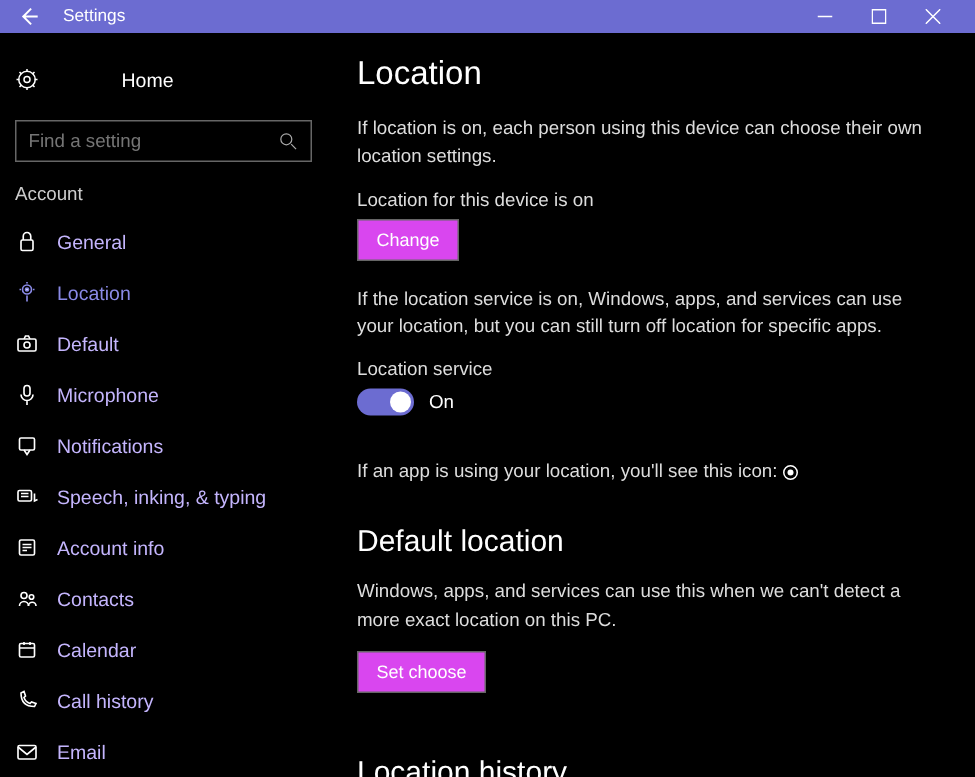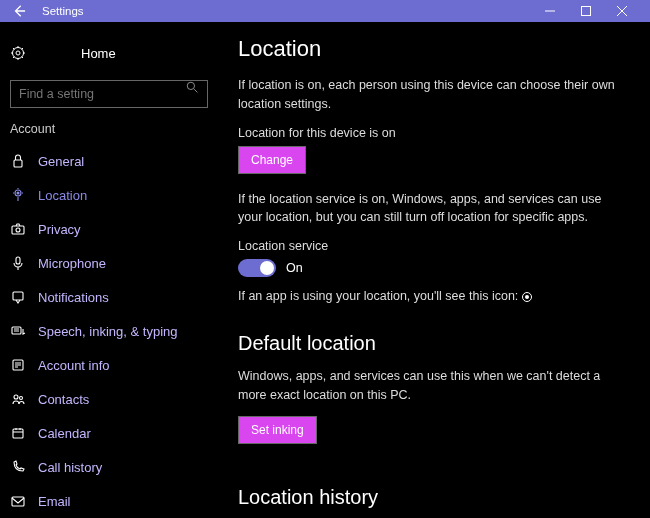--- a/index.html
+++ b/index.html
@@ -7,35 +7,35 @@
 .titlebar { height: 22px; background: #6c6cd1; display: flex; align-items: center; padding: 0 10px 0 4px; }
 .titlebar .back { width: 30px; height: 22px; display: flex; align-items: center; justify-content: center; cursor: pointer; }
 .titlebar .title { font-size: 11.5px; margin-left: 8px; color: #fff; }
 .titlebar .spacer { flex: 1; }
 .titlebar .winbtn { width: 36px; height: 22px; display: flex; align-items: center; justify-content: center; cursor: pointer; }
 .container { display: flex; height: calc(518px - 22px); }
 .sidebar { width: 218px; padding: 14px 0 0 0; overflow-y: auto; }
 .home-row { display: flex; align-items: center; height: 34px; padding: 0 10px; cursor: pointer; }
 .home-row svg { margin-right: 12px; }
 .home-row span { font-size: 13px; margin-left: 43px; }
-.searchbox { margin: 10px 10px 14px 10px; height: 28px; border: 1px solid #666; display: flex; padding: 0 8px; }
+.searchbox { margin: 10px 10px 14px 10px; height: 28px; border: 1px solid #666; display: flex; align-items: center; padding: 0 8px; }
 .searchbox input { flex: 1; background: transparent; border: none; color: #aaa; font-size: 12.5px; outline: none; }
 .section-label { font-size: 12.5px; color: #ccc; padding: 0 10px 8px 10px; }
 .nav-item { display: flex; align-items: center; height: 34px; padding: 0 10px; cursor: pointer; }
 .nav-item svg { margin-right: 12px; flex-shrink: 0; }
 .nav-item span { font-size: 13px; color: #c4b5fd; }
 .nav-item.active span { color: #8a8ae6; }
 .nav-item.active svg { stroke: #8a8ae6; }
 .content { flex: 1; padding: 14px 28px 0 20px; overflow-y: auto; }
 .content h1 { font-size: 22px; font-weight: 300; margin-bottom: 14px; }
 .content h2 { font-size: 20px; font-weight: 300; margin-top: 26px; margin-bottom: 12px; }
 .content p { font-size: 12.5px; line-height: 1.5; color: #ddd; margin-bottom: 12px; }
 .content .label { font-size: 12.5px; color: #ddd; margin-bottom: 6px; }
 .btn { display: inline-block; background: #d946ef; border: 1px solid #666; color: #fff; font-size: 12px; padding: 6px 12px; cursor: pointer; margin-bottom: 16px; }
-.toggle-row { display: flex; align-items: center; margin-bottom: 10px; }
+.toggle-row { display: flex; align-items: center; margin-bottom: 28px; }
 .toggle { width: 38px; height: 18px; background: #6c6cd1; border-radius: 10px; position: relative; margin-right: 10px; cursor: pointer; }
 .toggle::after { content: ""; position: absolute; right: 2px; top: 2px; width: 14px; height: 14px; background: #fff; border-radius: 50%; }
 .toggle-row span { font-size: 12.5px; }
 .target-icon { display: inline-block; width: 10px; height: 10px; border: 1.5px solid #fff; border-radius: 50%; position: relative; vertical-align: middle; }
 .target-icon::after { content: ""; position: absolute; top: 2.5px; left: 2.5px; width: 4px; height: 4px; background: #fff; border-radius: 50%; }
 ::-webkit-scrollbar { width: 4px; }
 ::-webkit-scrollbar-thumb { background: #555; }
 </style>
 </head>
 <body>
@@ -98,21 +98,21 @@
             <circle cx="8" cy="6" r="1" fill="currentColor"></circle>
           </svg>
           <span>Location</span>
         </div>
         <div class="nav-item">
           <svg width="16" height="16" viewBox="0 0 16 16" stroke="#fff" fill="none" stroke-width="1.1">
             <rect x="2" y="5" width="12" height="8" rx="1"></rect>
             <circle cx="8" cy="9" r="2"></circle>
             <path d="M6 5 l1 -2 h2 l1 2"></path>
           </svg>
-          <span>Privacy</span>
+          <span>Default</span>
         </div>
         <div class="nav-item">
           <svg width="16" height="16" viewBox="0 0 16 16" stroke="#fff" fill="none" stroke-width="1.1">
             <rect x="6" y="2" width="4" height="7" rx="2"></rect>
             <path d="M4 8 a4 4 0 0 0 8 0 M8 12 v3"></path>
           </svg>
           <span>Microphone</span>
         </div>
         <div class="nav-item">
           <svg width="16" height="16" viewBox="0 0 16 16" stroke="#fff" fill="none" stroke-width="1.1">
@@ -175,18 +175,18 @@
     <p>If the location service is on, Windows, apps, and services can use your location, but you can still turn off location for specific apps.</p>
     <div class="label">Location service</div>
     <div class="toggle-row">
       <div class="toggle"></div>
       <span>On</span>
     </div>
     <p><span>If an app is using your location, you'll see this icon: </span><span class="target-icon"></span></p>
 
     <h2>Default location</h2>
     <p>Windows, apps, and services can use this when we can't detect a more exact location on this PC.</p>
-    <button class="btn">Set inking</button>
+    <button class="btn">Set choose</button>
 
     <h2>Location history</h2>
     
   </div>
 </div>
 
 </body></html>

